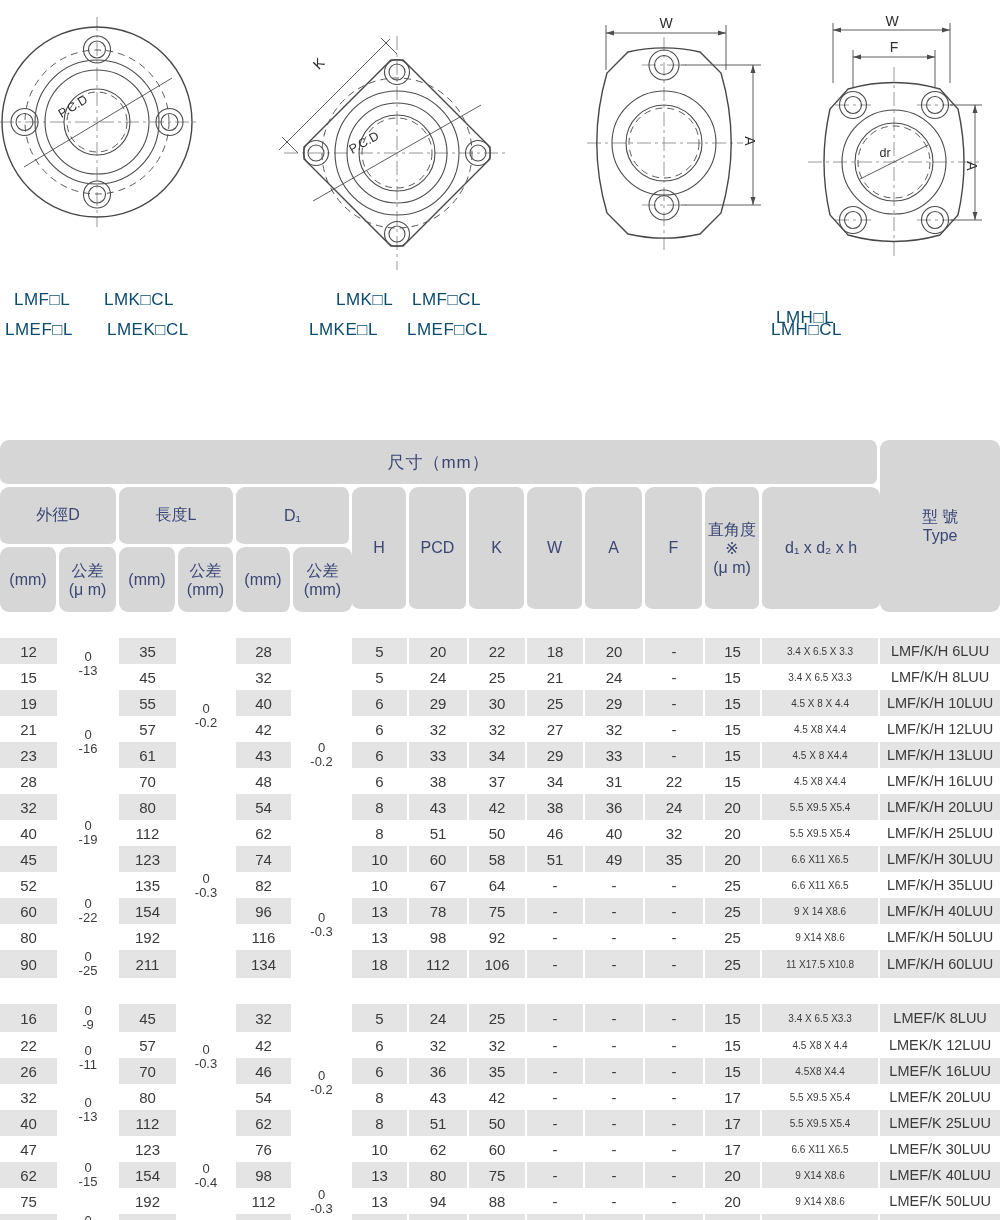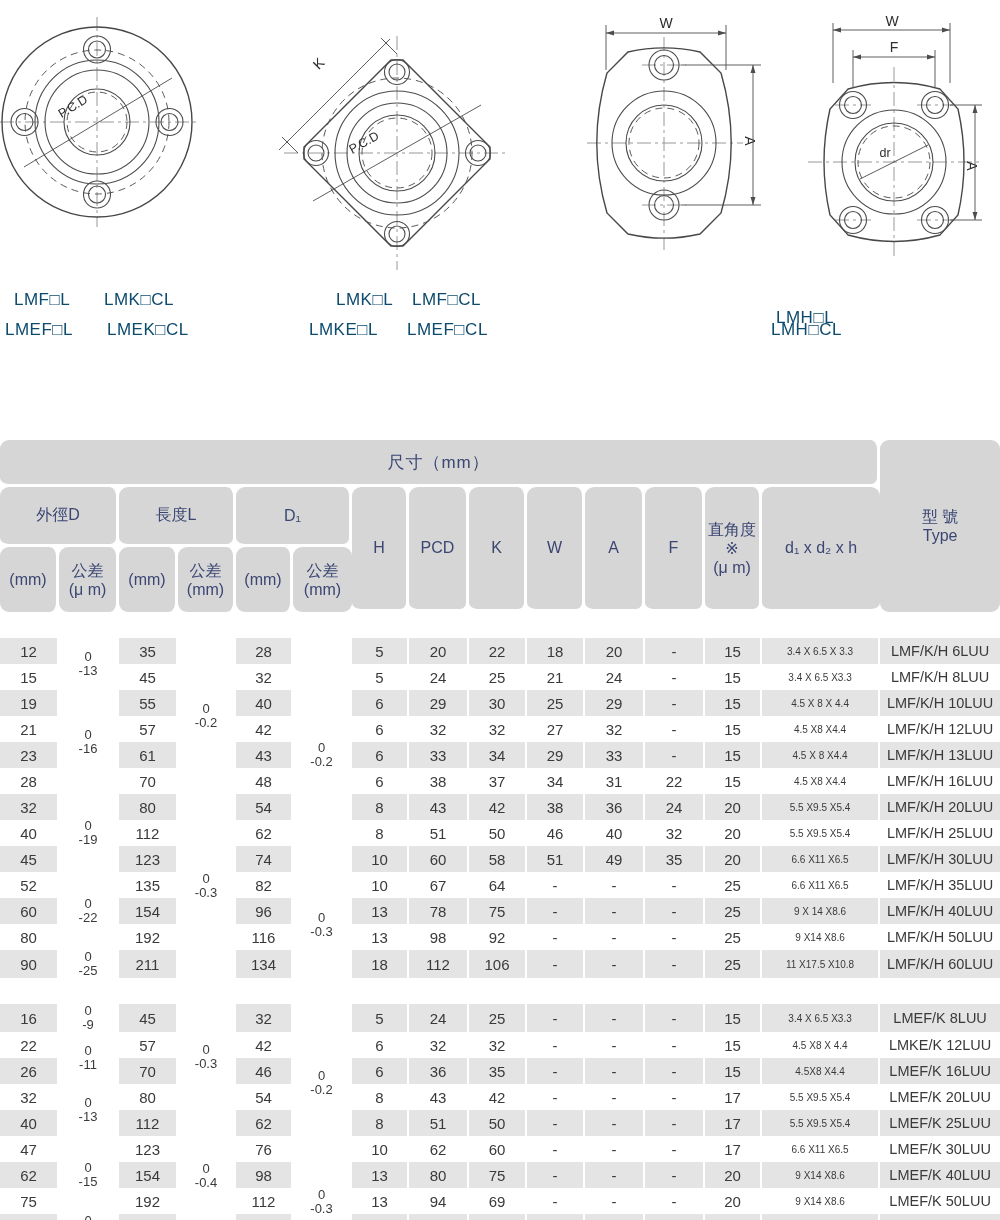--- a/index.html
+++ b/index.html
@@ -497,21 +497,21 @@
         <td>57</td>
         <td>42</td>
         <td>6</td>
         <td>32</td>
         <td>32</td>
         <td>-</td>
         <td>-</td>
         <td>-</td>
         <td>15</td>
         <td class="dxh">4.5 X8 X 4.4</td>
-        <td class="type">LMKE/K 12LUU</td>
+        <td class="type">LMEK/K 12LUU</td>
       </tr>
       <tr class="data rg">
         <td>26</td>
         <td>70</td>
         <td>46</td>
         <td>6</td>
         <td>36</td>
         <td>35</td>
         <td>-</td>
         <td>-</td>
@@ -583,21 +583,21 @@
         <td>20</td>
         <td class="dxh">9 X14 X8.6</td>
         <td class="type">LMEF/K 40LUU</td>
       </tr>
       <tr class="data rw">
         <td>75</td>
         <td>192</td>
         <td>112</td>
         <td>13</td>
         <td>94</td>
-        <td>69</td>
+        <td>88</td>
         <td>-</td>
         <td>-</td>
         <td>-</td>
         <td>20</td>
         <td class="dxh">9 X14 X8.6</td>
         <td class="type">LMEF/K 50LUU</td>
       </tr>
       <tr class="data rg">
         <td>90</td>
         <td rowspan="1" class="tol pg">0

